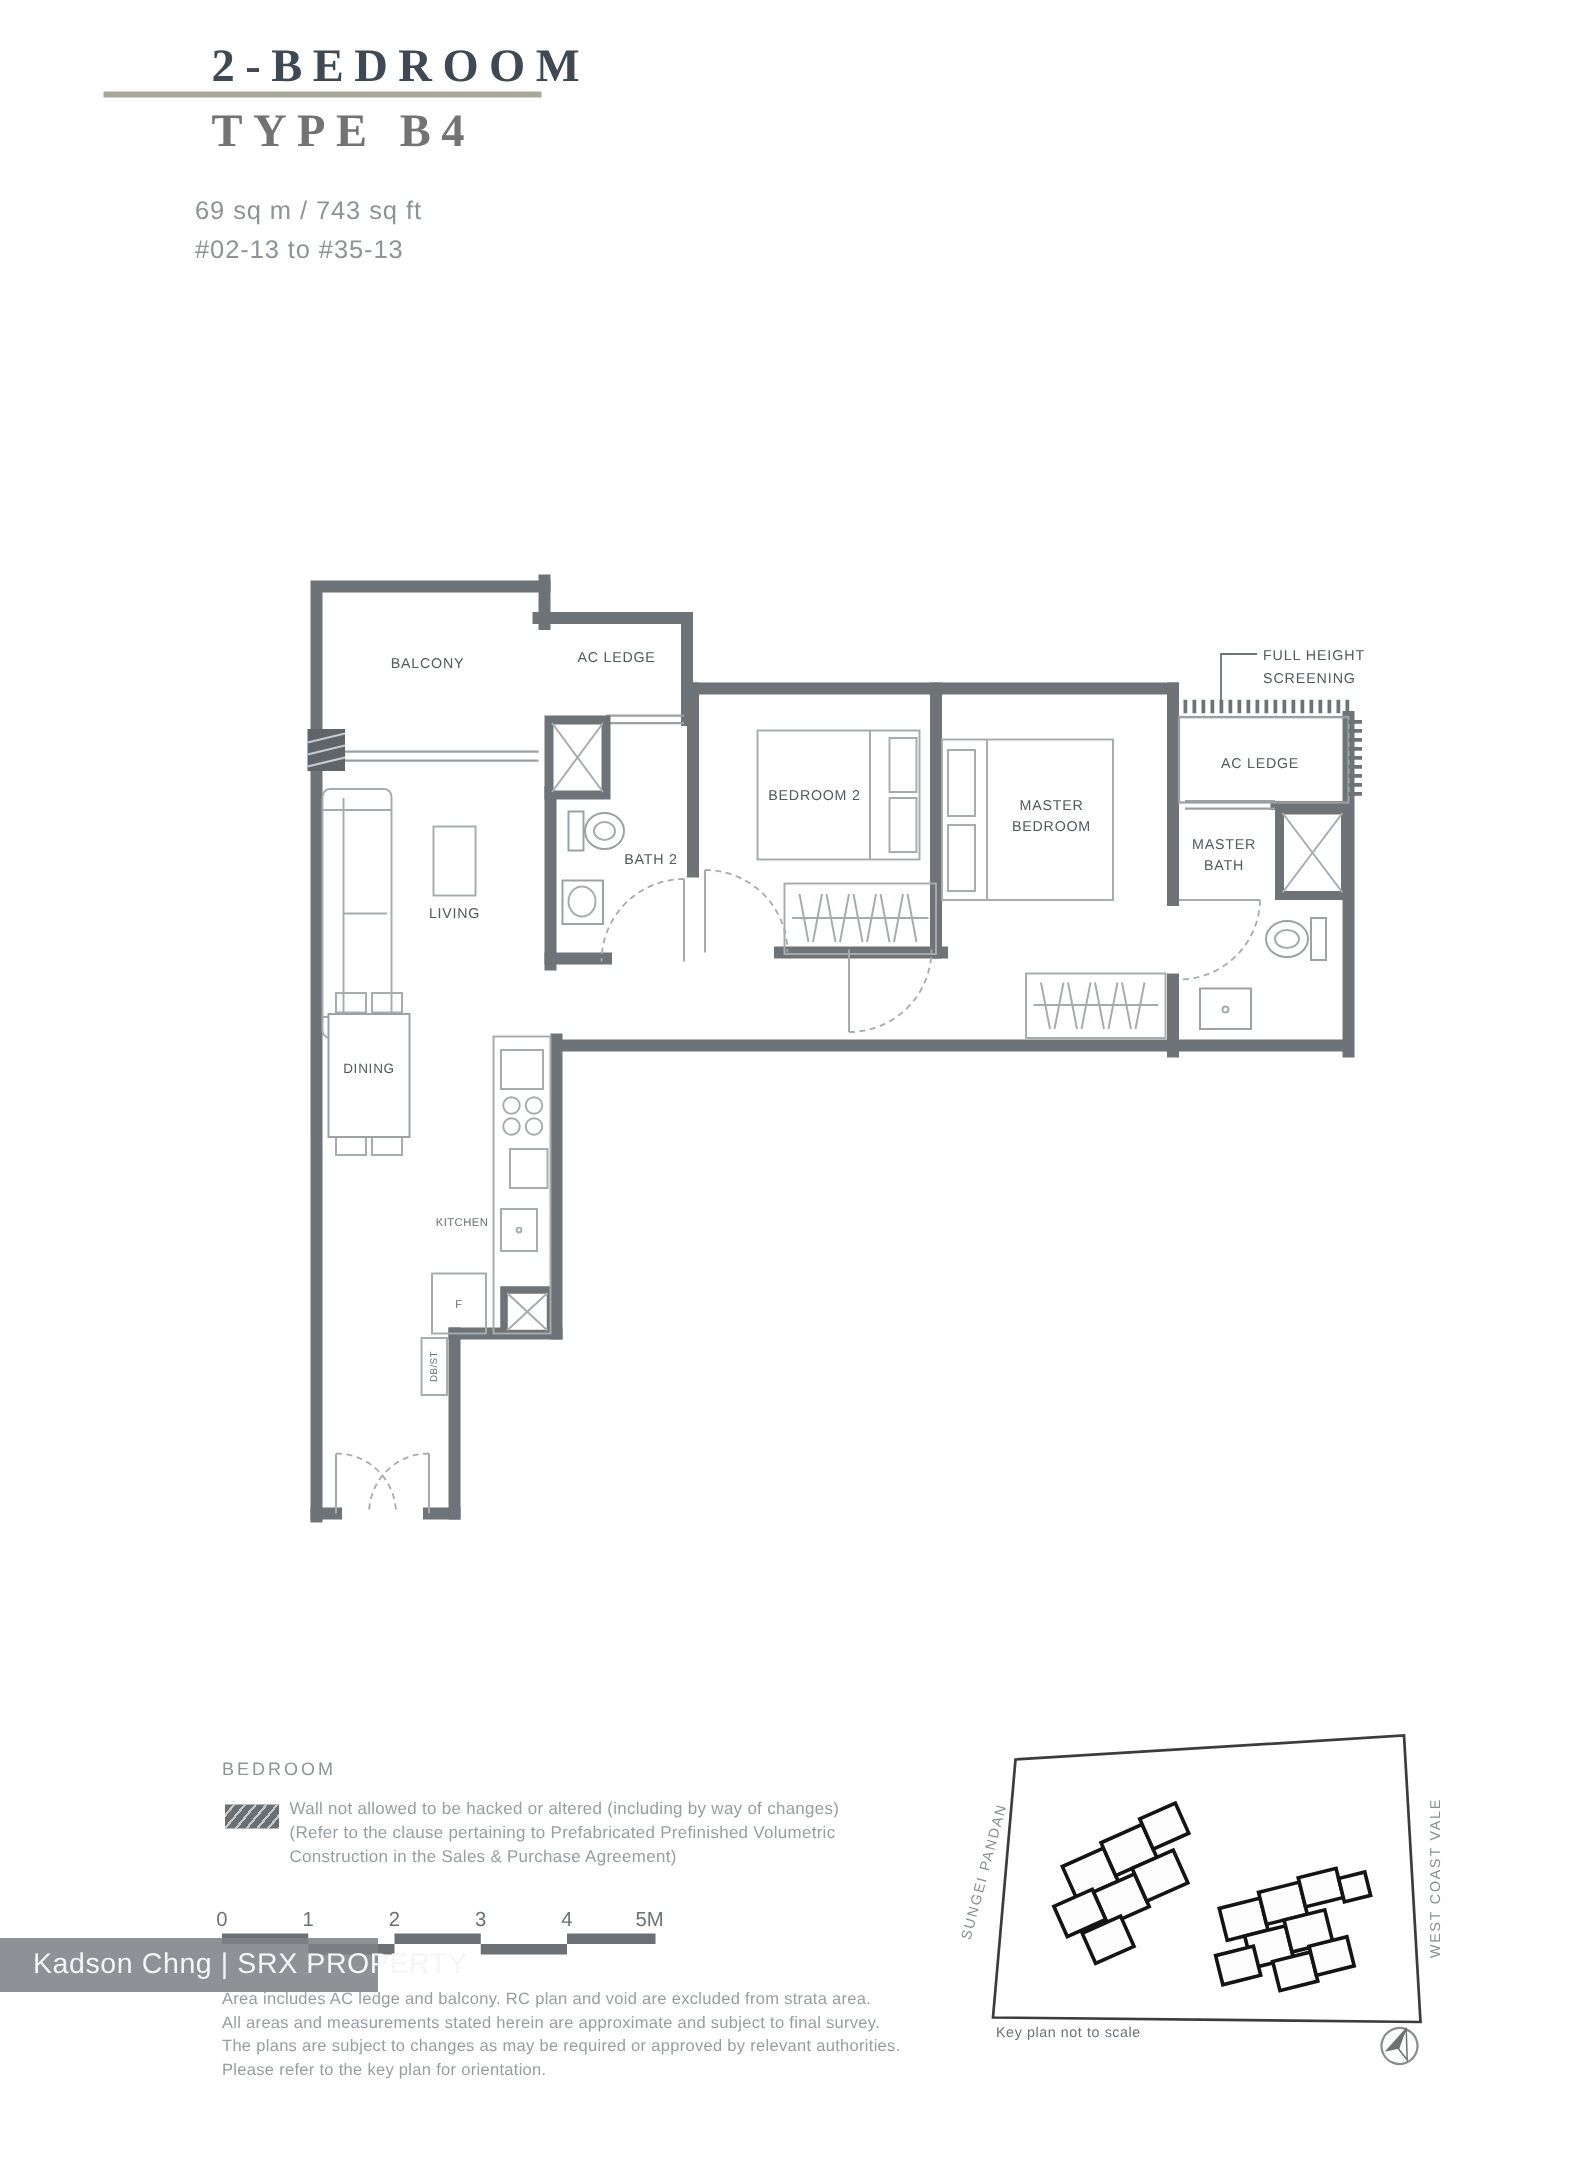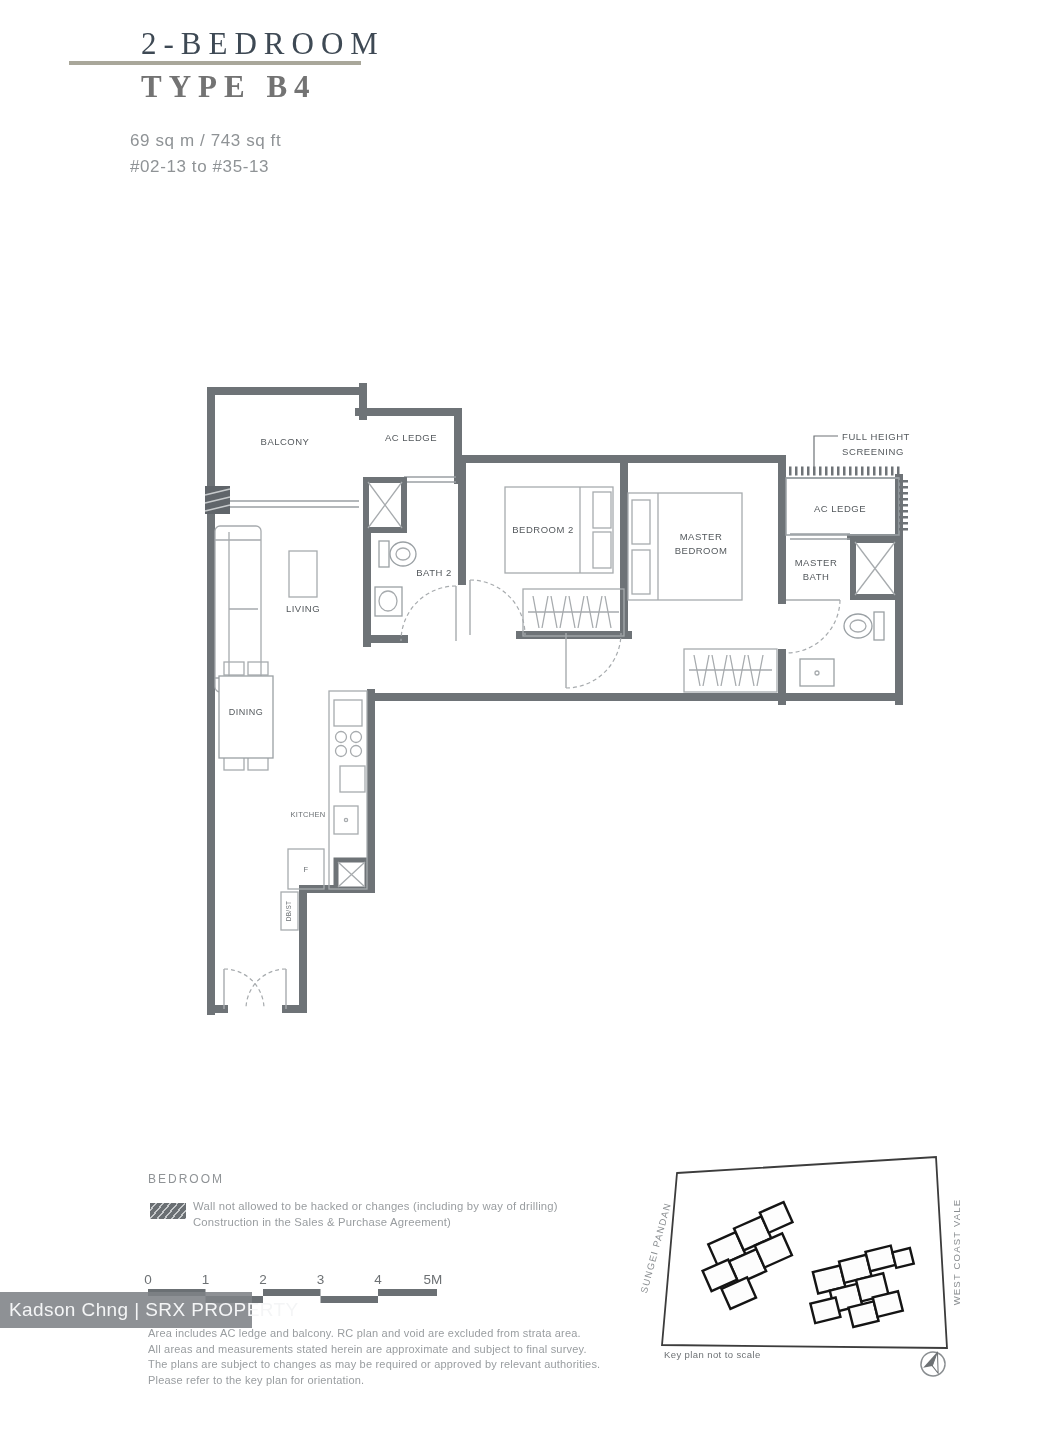--- a/index.html
+++ b/index.html
@@ -1,20 +1,20 @@
 <!DOCTYPE html>
 <html><head>
 <meta charset="utf-8">
 <style>
   html,body{margin:0;padding:0;background:#ffffff;}
   .page{position:relative;width:1063px;height:1440px;background:#fff;overflow:hidden;
         font-family:"Liberation Sans",sans-serif;}
   
   .hdr-title{position:absolute;left:141px;top:26px;margin:0;
-             font-family:"Liberation Serif",serif;font-weight:400;font-size:31px;
+             font-family:"Liberation Serif",serif;font-weight:700;font-size:31px;
              letter-spacing:7px;color:#3e4954;}
   .hdr-rule{position:absolute;left:69px;top:61px;width:292px;height:4px;background:#a9a79a;}
   .hdr-sub{position:absolute;left:141px;top:69px;margin:0;
            font-family:Liberation Serif, serif;font-weight:600;font-size:31px;
            letter-spacing:7px;color:#737373;}
   .hdr-meta{position:absolute;left:130px;margin:0;font-size:17px;color:#8f9396;letter-spacing:.6px;}
   .meta-area{top:131px;} .meta-units{top:157px;}
   
   .draw{position:absolute;left:0;top:0;z-index:1;}
   .wall{stroke:#6e7377;stroke-width:8;fill:none;stroke-linecap:square;}
@@ -40,21 +40,21 @@
             letter-spacing:2px;color:#8f9396;}
   .legend-swatch{position:absolute;left:150px;top:1203px;width:36px;height:16px;background:#6a6f73;
        background-image:repeating-linear-gradient(130deg,rgba(205,208,210,0) 0 4px,#c6c9cb 4px 5.5px);}
   .legend-lines{position:absolute;left:193px;top:1199px;width:450px;margin:0;
                 font-size:11.3px;line-height:15.8px;color:#999da0;letter-spacing:.2px;}
   .disclaimer{position:absolute;left:148px;top:1326px;width:480px;margin:0;
               font-size:11px;line-height:15.5px;color:#999da0;letter-spacing:.2px;}
   
   .watermark{position:absolute;left:0;top:1292px;width:252px;height:36px;z-index:5;
              background:rgba(126,130,134,.88);display:flex;align-items:center;
-             padding-left:9px;box-sizing:border-box;
+             padding-left:22px;box-sizing:border-box;
              font-size:19px;color:#f4f5f6;letter-spacing:.4px;white-space:nowrap;}
 </style>
 </head>
 <body>
 
 <div class="page">
 
   <h1 class="hdr-title">2-BEDROOM</h1>
   <div class="hdr-rule"></div>
   <h2 class="hdr-sub">TYPE B4</h2>
@@ -281,21 +281,22 @@
         <circle cx="933" cy="1364" r="12" fill="none" stroke="#898d90" stroke-width="1.5"></circle>
         <path d="M 933 1351 L 925 1371 L 933 1366 Z" fill="#6d7174"></path>
         <path d="M 933 1351 L 941 1371 L 933 1366 Z" fill="none" stroke="#6d7174" stroke-width="1"></path>
       </g>
     </g>
   </svg>
 
   <p class="legend-h">BEDROOM</p>
   <div class="legend-swatch"></div>
   <div class="legend-lines">
-    <div>Wall not allowed to be hacked or changes (including by way of drilling)</div>
+    <div>Wall not allowed to be hacked or altered (including by way of changes)</div>
+    <div>(Refer to the clause pertaining to Prefabricated Prefinished Volumetric</div>
     <div>Construction in the Sales &amp; Purchase Agreement)</div>
   </div>
 
   <div class="disclaimer">
     <div>Area includes AC ledge and balcony. RC plan and void are excluded from strata area.</div>
     <div>All areas and measurements stated herein are approximate and subject to final survey.</div>
     <div>The plans are subject to changes as may be required or approved by relevant authorities.</div>
     <div>Please refer to the key plan for orientation.</div>
   </div>
 

